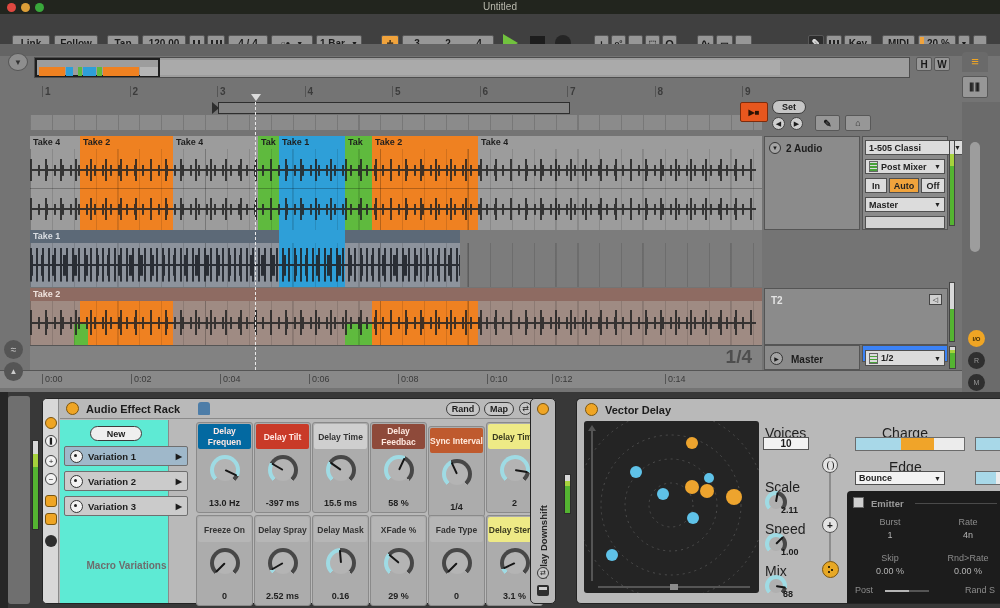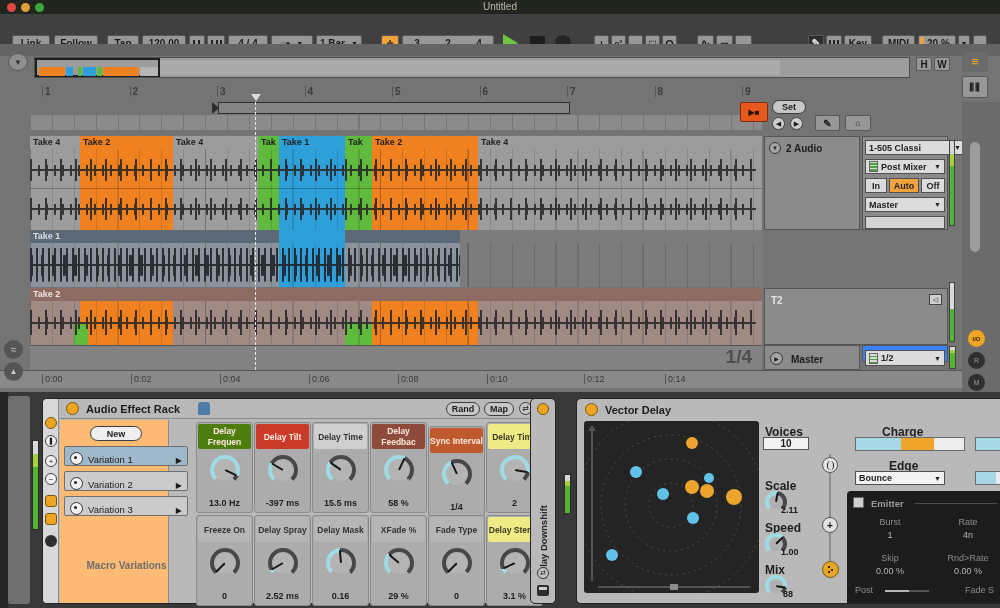--- a/index.html
+++ b/index.html
@@ -58,30 +58,30 @@
   .power{width:13px;height:13px;border-radius:50%;background:#efa524;border:1px solid #7a5510}
   .macro-cell{position:absolute;width:55px;height:89px;background:#acacac;border:1px solid #8a8a8a;border-radius:3px}
   .macro-head{position:absolute;left:1px;right:1px;top:1px;height:24px;border-radius:2px;
               font-size:8.5px;font-weight:bold;text-align:center;line-height:11px;padding-top:1px;
               display:flex;flex-direction:column;align-items:center;justify-content:center}
   .macro-val{position:absolute;left:0;right:0;bottom:4px;text-align:center;font-size:9px;font-weight:bold;color:#1e1e1e}
   .knob{position:absolute;border-radius:50%}
   .knob .face{position:absolute;inset:4px;background:#b4b4b4;border-radius:50%}
   .knob .ptrwrap{position:absolute;inset:0}
   .knob .ptr{position:absolute;left:calc(50% - 1px);top:6%;width:2px;height:44%;background:#161616;border-radius:1px}
-  .vlabel{font-size:12px;font-weight:bold;color:#1f1f1f}
+  .vlabel{font-size:14px;font-weight:normal;color:#1f1f1f}
   .slider{position:absolute;height:12px;background:#ececec;border:1px solid #6b6b6b}
   .slider .fill{position:absolute;left:0;top:0;bottom:0}
   .emit-lab{position:absolute;font-size:9px;color:#8c8c8c;text-align:center;width:70px}
   .emit-val{position:absolute;font-size:9px;color:#b5b5b5;text-align:center;width:70px}
   .saveicon{width:12px;height:11px;background:#2e2e2e;border-radius:2px;position:relative}
   .saveicon:before{content:"";position:absolute;left:2px;right:2px;top:1.5px;height:3px;background:#cfcfcf}
   .swapicon{width:13px;height:13px;border-radius:50%;border:1px solid #3a3a3a;font-size:8px;display:flex;align-items:center;justify-content:center;color:#222;background:#c6c6c6}
   .dot{position:absolute;border-radius:50%}
-  .varrow{position:absolute;display:flex;align-items:flex-end;height:20px;background:#cbcbcb;border:1px solid #6f6f6f;border-radius:2px;font-size:9.5px;font-weight:normal}
+  .varrow{position:absolute;display:flex;align-items:center;height:20px;background:#cbcbcb;border:1px solid #6f6f6f;border-radius:2px;font-size:9.5px;font-weight:bold}
   .camicon{width:11px;height:11px;border-radius:50%;border:1px solid #333;background:#f2f2f2;margin:0 5px;position:relative}
   .camicon:before{content:"";position:absolute;left:3px;top:3px;width:3px;height:3px;border-radius:50%;background:#222}
   .vertdev{writing-mode:vertical-rl;transform:rotate(180deg);font-size:9.5px;font-weight:bold;color:#262626}
 </style>
 </head>
 <body>
 
 <div class="abs" id="titlebar">
   <div class="abs tl" style="left:7px;background:#df4840"></div>
   <div class="abs tl" style="left:21px;background:#dd9f38"></div>
@@ -261,21 +261,21 @@
   <div class="abs playhead" style="left:255px;top:58px;width:1px;height:268px"></div>
   <div class="abs" style="left:251px;top:50px;width:0;height:0;border-top:7px solid #dcdcdc;border-left:5px solid transparent;border-right:5px solid transparent"></div>
 
   <div class="abs" id="timeruler">
       <div class="time-lab" style="left: 42px;">0:00</div>
       <div class="time-lab" style="left: 131px;">0:02</div>
       <div class="time-lab" style="left: 220px;">0:04</div>
       <div class="time-lab" style="left: 309px;">0:06</div>
       <div class="time-lab" style="left: 398px;">0:08</div>
       <div class="time-lab" style="left: 487px;">0:10</div>
-      <div class="time-lab" style="left: 584px;">0:12</div>
+      <div class="time-lab" style="left: 552px;">0:12</div>
       <div class="time-lab" style="left: 665px;">0:14</div>
     </div>
 
   <div class="abs trk-hdr" style="left:764px;top:92px;width:96px;height:94px">
     <div class="abs circ" style="left:4px;top:5px;width:12px;height:12px;border:1px solid #333;background:#a5a5a5">
         <span style="font-size:6px">▼</span>
       </div>
     <div class="abs" style="left:21px;top:6px;font-size:10px;font-weight:bold">2 Audio</div>
   </div>
   <div class="abs" style="left:862px;top:92px;width:86px;height:94px;background:#8b8b8b;border:1px solid #555">
@@ -352,21 +352,21 @@
     <div class="abs" style="left:17px;top:0;width:496px;height:20px;border-bottom:1px solid #8a8a8a">
       <div class="abs power" style="left:6px;top:3px"></div>
       <div class="abs" style="left:26px;top:4px;font-size:11px;font-weight:bold">Audio Effect Rack</div>
       <div class="abs" style="left:138px;top:3px;width:12px;height:13px;background:#4d7da8;border-radius:3px 3px 1px 1px"></div>
       <div class="abs pill" style="left:386px;top:3px;width:34px;height:14px">Rand</div>
       <div class="abs pill" style="left:424px;top:3px;width:30px;height:14px">Map</div>
       <div class="abs swapicon" style="left:459px;top:3px">⇄</div>
       <div class="abs saveicon" style="left:478px;top:4px"></div>
     </div>
 
-    <div class="abs" style="left:17px;top:21px;width:109px;height:183px;background:#fdba74;border-right:1px solid #8a8a8a">
+    <div class="abs" style="left:17px;top:21px;width:109px;height:183px;background:#5eead4;border-right:1px solid #8a8a8a">
       <div class="abs pill" style="left:30px;top:6px;width:52px;height:15px;background:#efefef">New</div>
       <div class="abs" id="variation-list" style="left:4px;top:26px;width:126px;height:76px">
           <div class="varrow abs" style="left: 0px; top: 0px; width: 124px; background: rgb(159, 184, 202);">
             <span class="camicon"></span>
             <span>Variation 1</span>
             <span style="margin-left: auto; margin-right: 5px; font-size: 8px;">▶</span>
           </div>
           <div class="varrow abs" style="left: 0px; top: 25px; width: 124px;">
             <span class="camicon"></span>
             <span>Variation 2</span>
@@ -376,21 +376,21 @@
             <span class="camicon"></span>
             <span>Variation 3</span>
             <span style="margin-left: auto; margin-right: 5px; font-size: 8px;">▶</span>
           </div>
         </div>
       <div class="abs" style="left:0;top:140px;width:133px;text-align:center;font-size:10px;font-weight:bold;color:#6d6d6d">Macro Variations</div>
     </div>
 
     <div class="abs" id="macro-grid" style="left:153px;top:23px;width:345px;height:182px">
         <div class="macro-cell" style="left: 0px; top: 0px;">
-          <div class="macro-head" style="background: #4d7c0f; color: rgb(255, 233, 228);">Delay Frequen</div>
+          <div class="macro-head" style="background: #0369a1; color: rgb(255, 233, 228);">Delay Frequen</div>
           <div class="knob" style="left: 13px; top: 32px; width: 30px; height: 30px; background: conic-gradient(from 225deg, rgb(159, 219, 228) 0deg, rgb(159, 219, 228) 250deg, rgb(71, 71, 71) 250deg, rgb(71, 71, 71) 270deg, rgba(0, 0, 0, 0) 270deg, rgba(0, 0, 0, 0) 360deg);">
             <i class="face" style="background:#b4b4b4"></i>
             <i class="ptrwrap" style="transform:rotate(115deg)">
               <i class="ptr"></i>
             </i>
           </div>
           <div class="macro-val">13.0 Hz</div>
         </div>
         <div class="macro-cell" style="left: 58px; top: 0px;">
           <div class="macro-head" style="background: rgb(201, 58, 40); color: rgb(255, 233, 228);">Delay Tilt</div>
@@ -607,16 +607,16 @@
       <div class="emit-lab" style="left:86px;top:26px">Rate</div>
       <div class="emit-val" style="left:86px;top:39px">4n</div>
       <div class="emit-lab" style="left:8px;top:62px">Skip</div>
       <div class="emit-val" style="left:8px;top:75px">0.00 %</div>
       <div class="emit-lab" style="left:86px;top:62px">Rnd&gt;Rate</div>
       <div class="emit-val" style="left:86px;top:75px">0.00 %</div>
       <div class="abs" style="left:8px;top:94px;font-size:9px;color:#8c8c8c">Post</div>
       <div class="abs" style="left:38px;top:99px;width:44px;height:2px;background:#555">
           <div style="width:24px;height:2px;background:#b5b5b5"></div>
         </div>
-      <div class="abs" style="left:118px;top:94px;font-size:9px;color:#8c8c8c;white-space:nowrap">Fade S</div>
+      <div class="abs" style="left:118px;top:94px;font-size:9px;color:#8c8c8c;white-space:nowrap">Rand S</div>
     </div>
   </div>
 </div>
 
 </body></html>

